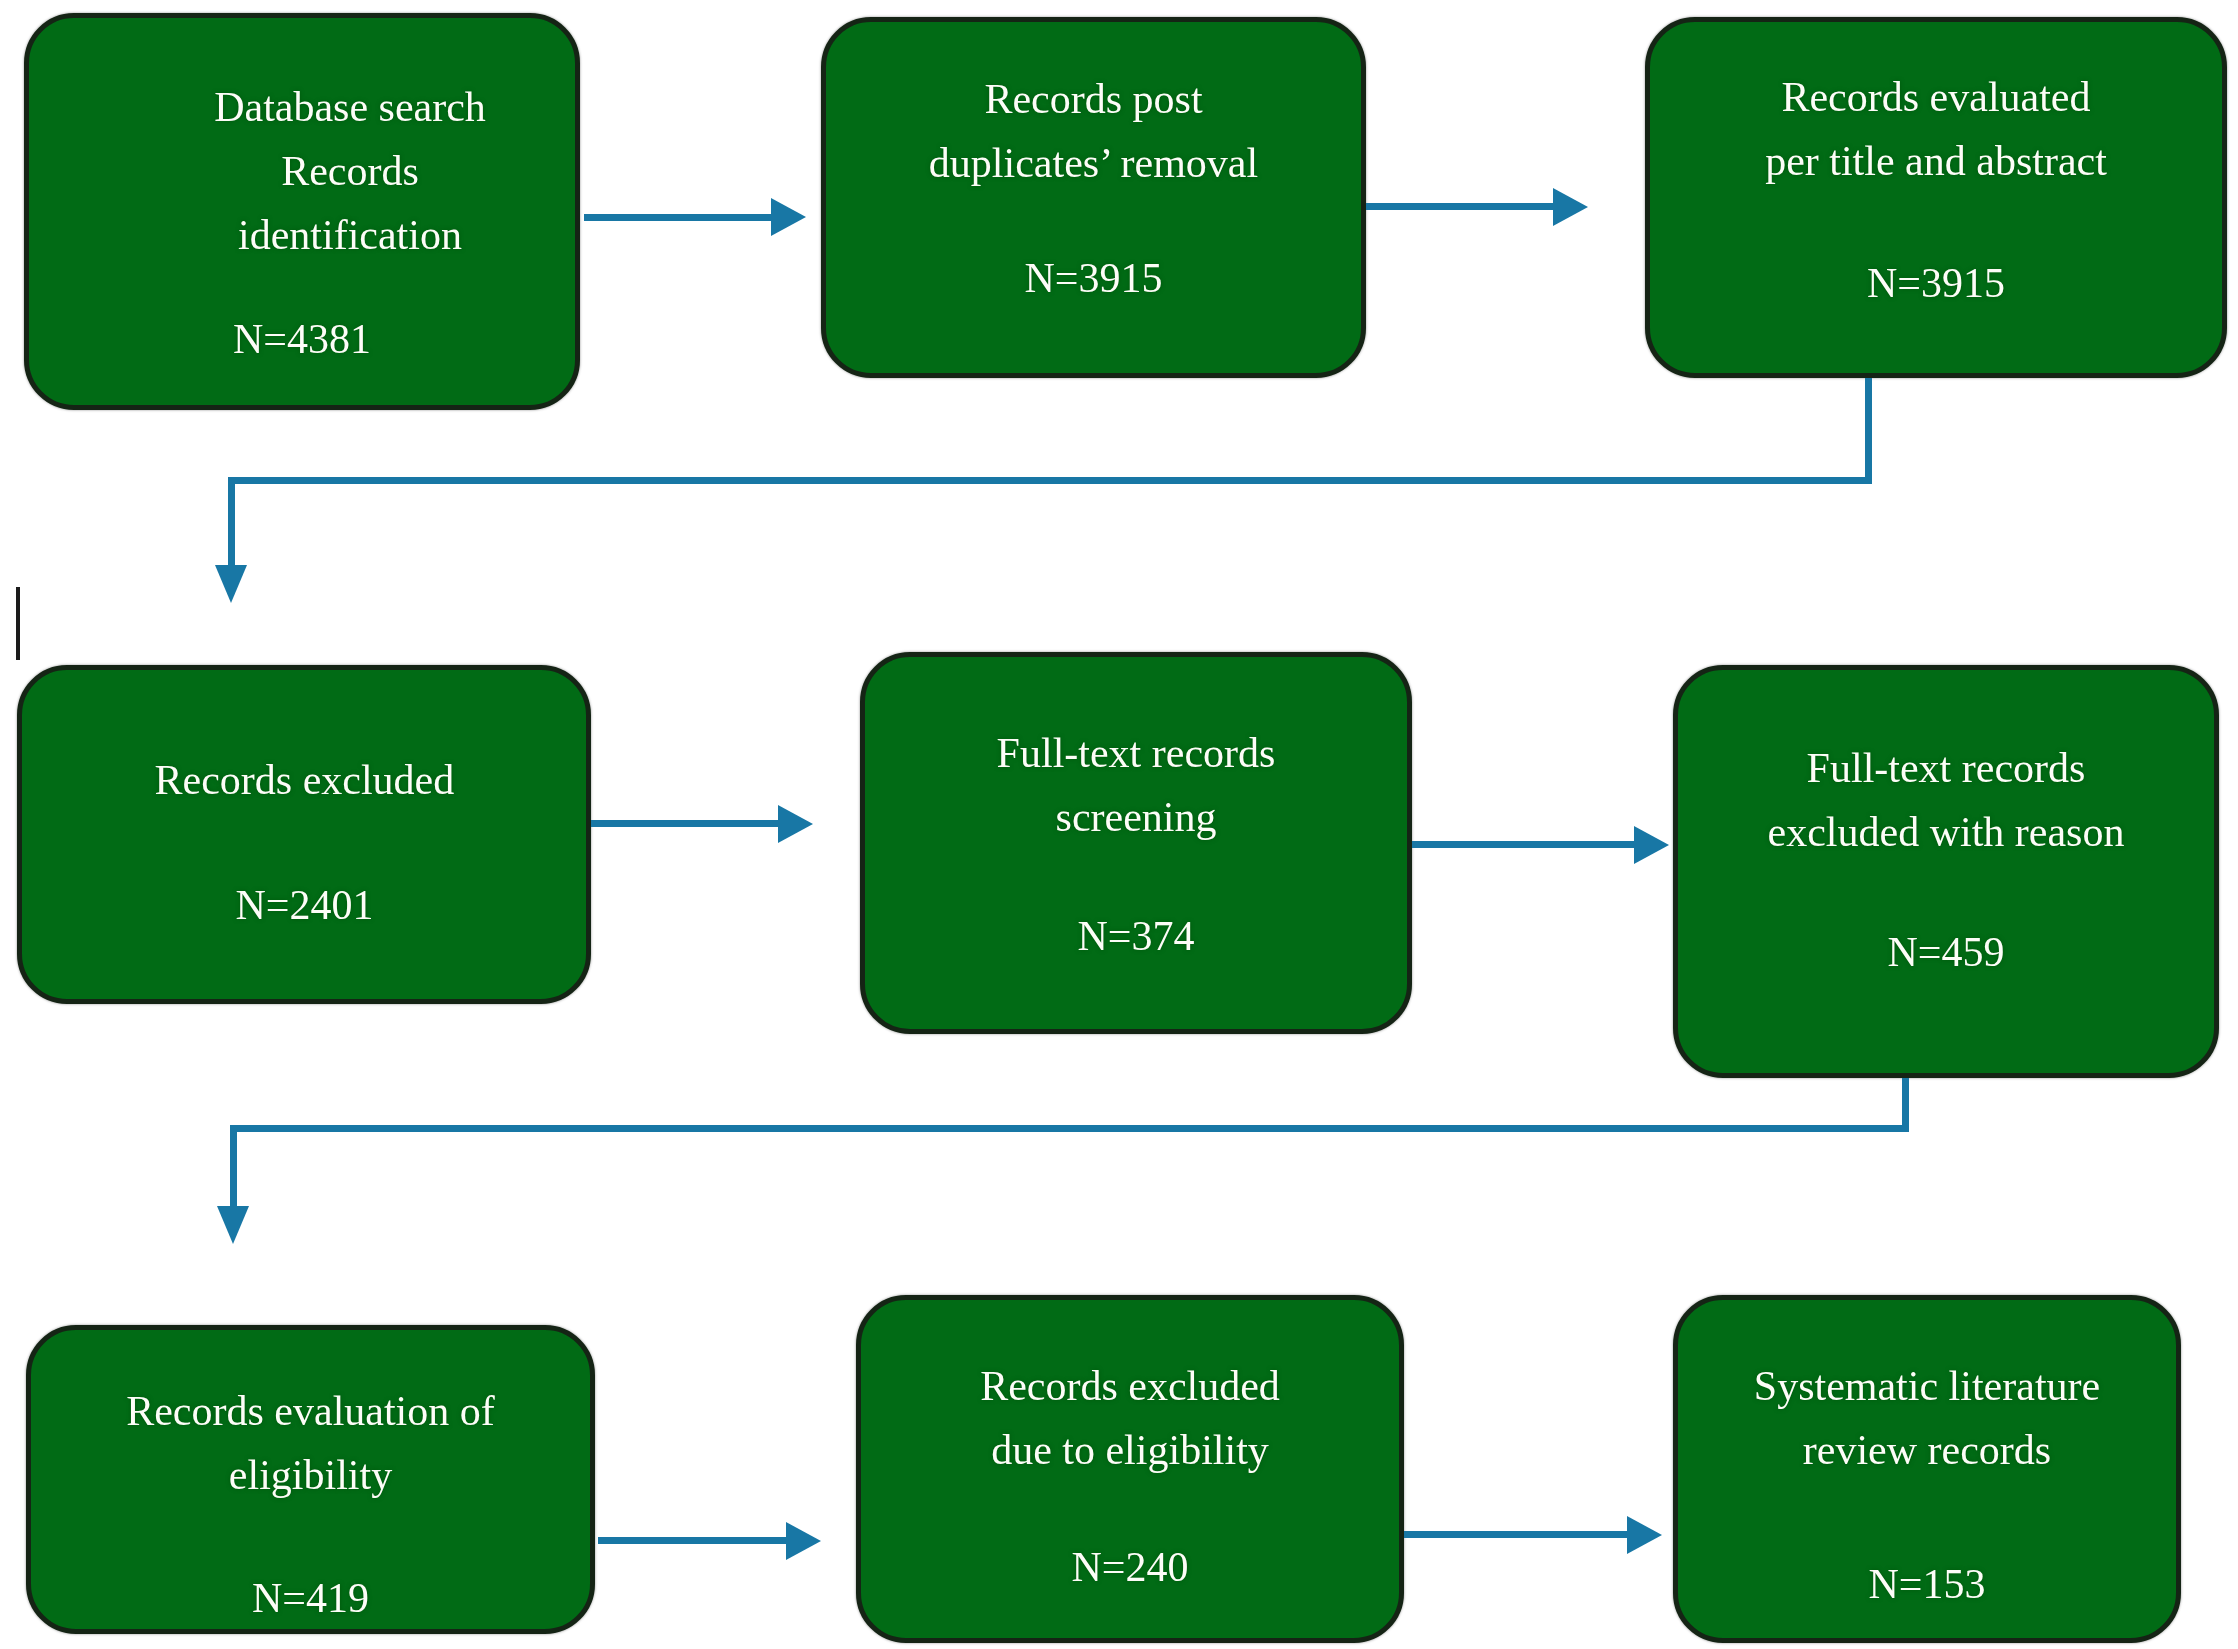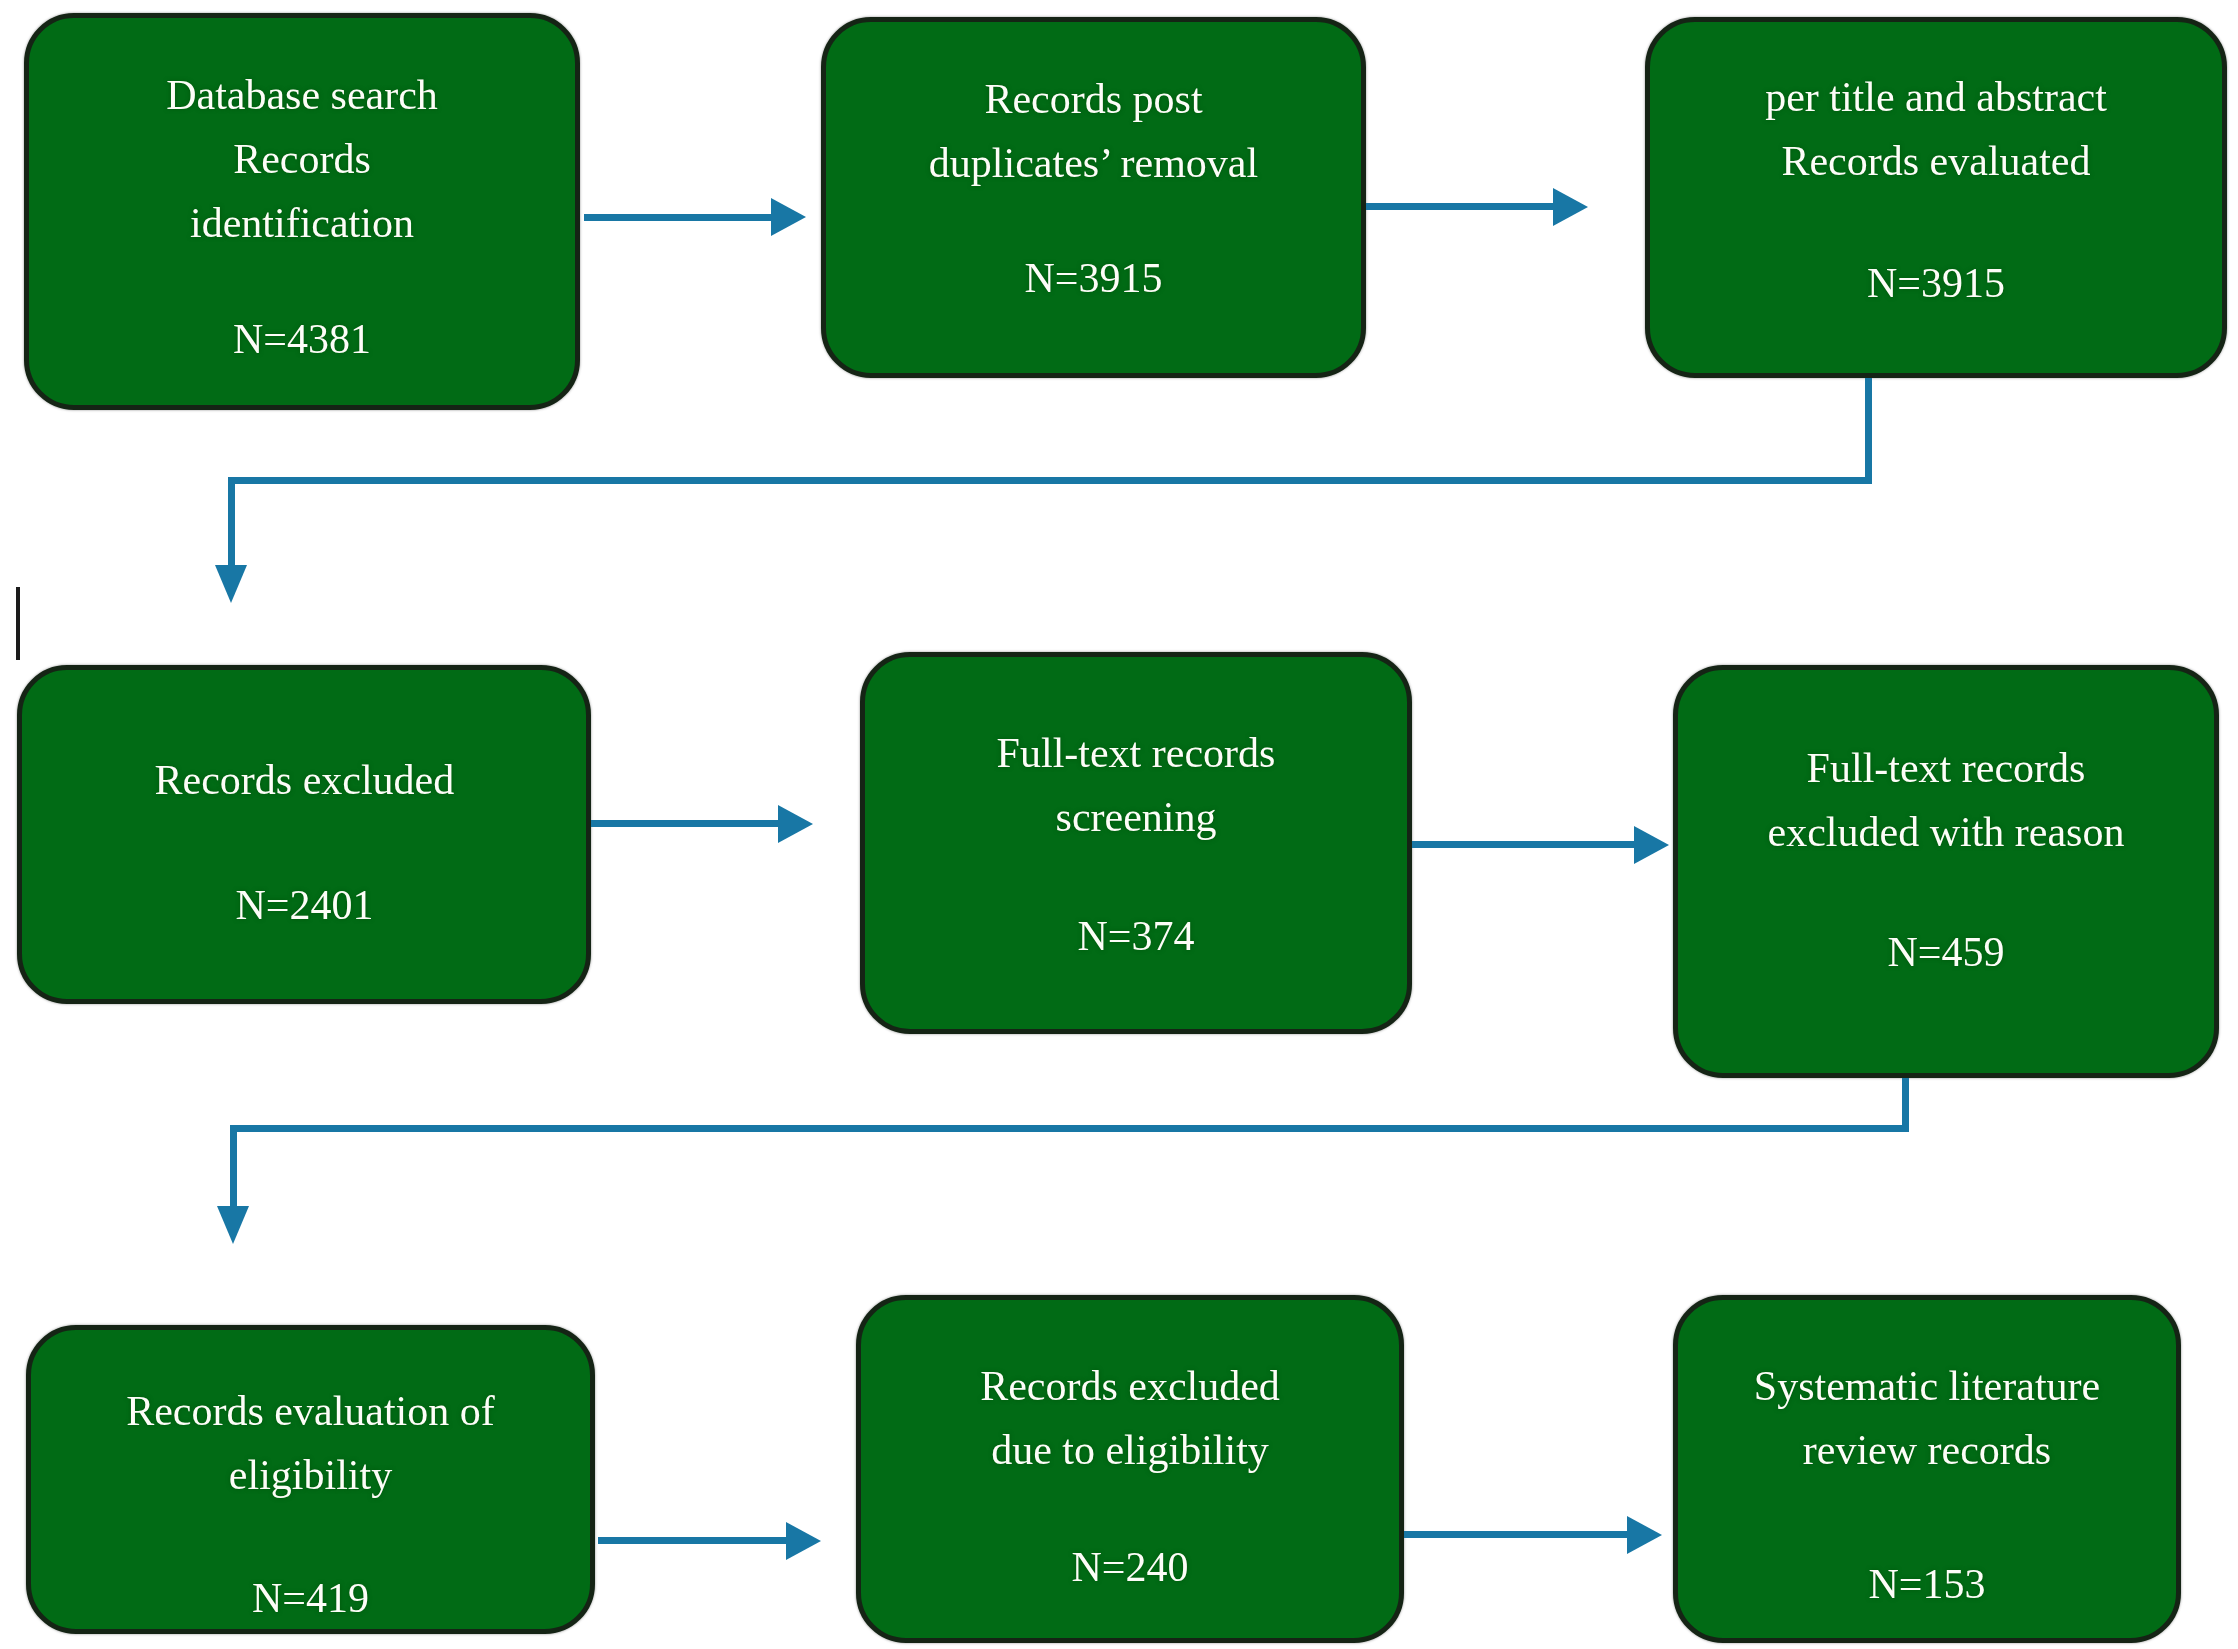--- a/index.html
+++ b/index.html
@@ -34,21 +34,21 @@
   .b1 { left: 24px;   top: 13px;   width: 556px; height: 397px; }
   .b2 { left: 821px;  top: 17.4px;   width: 545px; height: 361px; }
   .b3 { left: 1645px; top: 17.4px;   width: 582px; height: 361px; }
   .b4 { left: 17.4px;   top: 665px;  width: 574px; height: 339px; }
   .b5 { left: 860px;  top: 652px;  width: 552px; height: 382px; }
   .b6 { left: 1673px; top: 665px;  width: 546px; height: 413px; }
   .b7 { left: 26px;   top: 1325px; width: 569px; height: 309px; }
   .b8 { left: 856px;  top: 1295px; width: 548px; height: 348px; }
   .b9 { left: 1673px; top: 1295px; width: 508px; height: 348px; }
   
-  .b1 .ttl { top: 45px; }  .b1 .num { top: 289px; }
+  .b1 .ttl { top: 57px; padding-left: 48px; }  .b1 .num { top: 289px; }
   .b2 .ttl { top: 45px; }  .b2 .num { top: 224px; }
   .b3 .ttl { top: 43px; }  .b3 .num { top: 229px; }
   .b4 .ttl { top: 78px; }  .b4 .num { top: 203px; }
   .b5 .ttl { top: 64px; }  .b5 .num { top: 247px; }
   .b6 .ttl { top: 66px; }  .b6 .num { top: 250px; }
   .b7 .ttl { top: 49px; }  .b7 .num { top: 236px; }
   .b8 .ttl { top: 54px; }  .b8 .num { top: 235px; }
   .b9 .ttl { top: 54px; }  .b9 .num { top: 252px; }
 
   
@@ -84,22 +84,22 @@
   <div class="fbox b2">
     <div class="ttl">
       <div>Records post</div>
       <div>duplicates’ removal</div>
     </div>
     <div class="num">N=3915</div>
   </div>
 
   <div class="fbox b3">
     <div class="ttl">
+      <div>Records evaluated</div>
       <div>per title and abstract</div>
-      <div>Records evaluated</div>
     </div>
     <div class="num">N=3915</div>
   </div>
 
   <div class="fbox b4">
     <div class="ttl">
       <div>Records excluded</div>
     </div>
     <div class="num">N=2401</div>
   </div>

